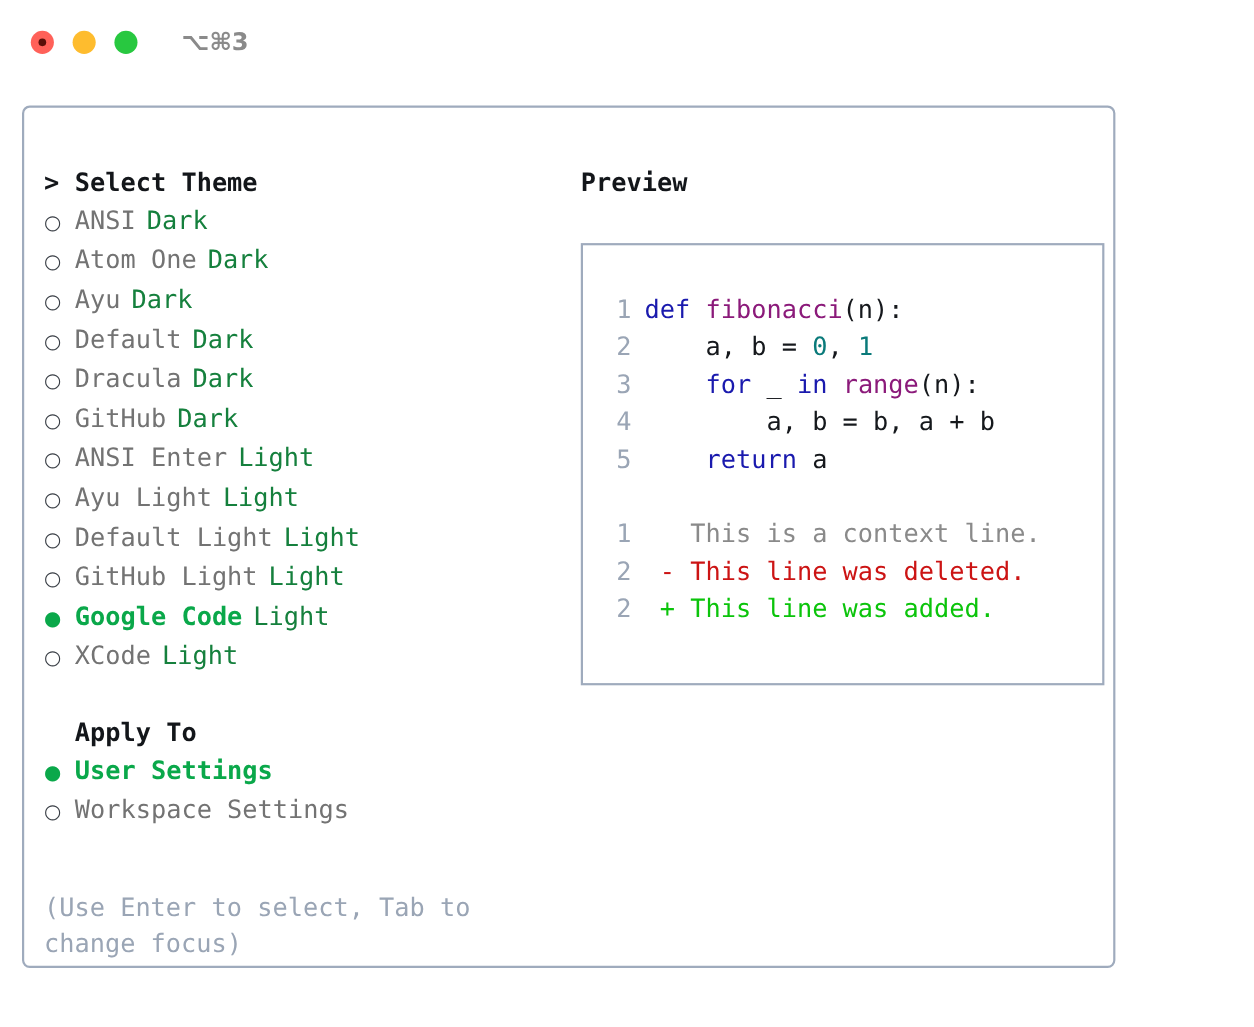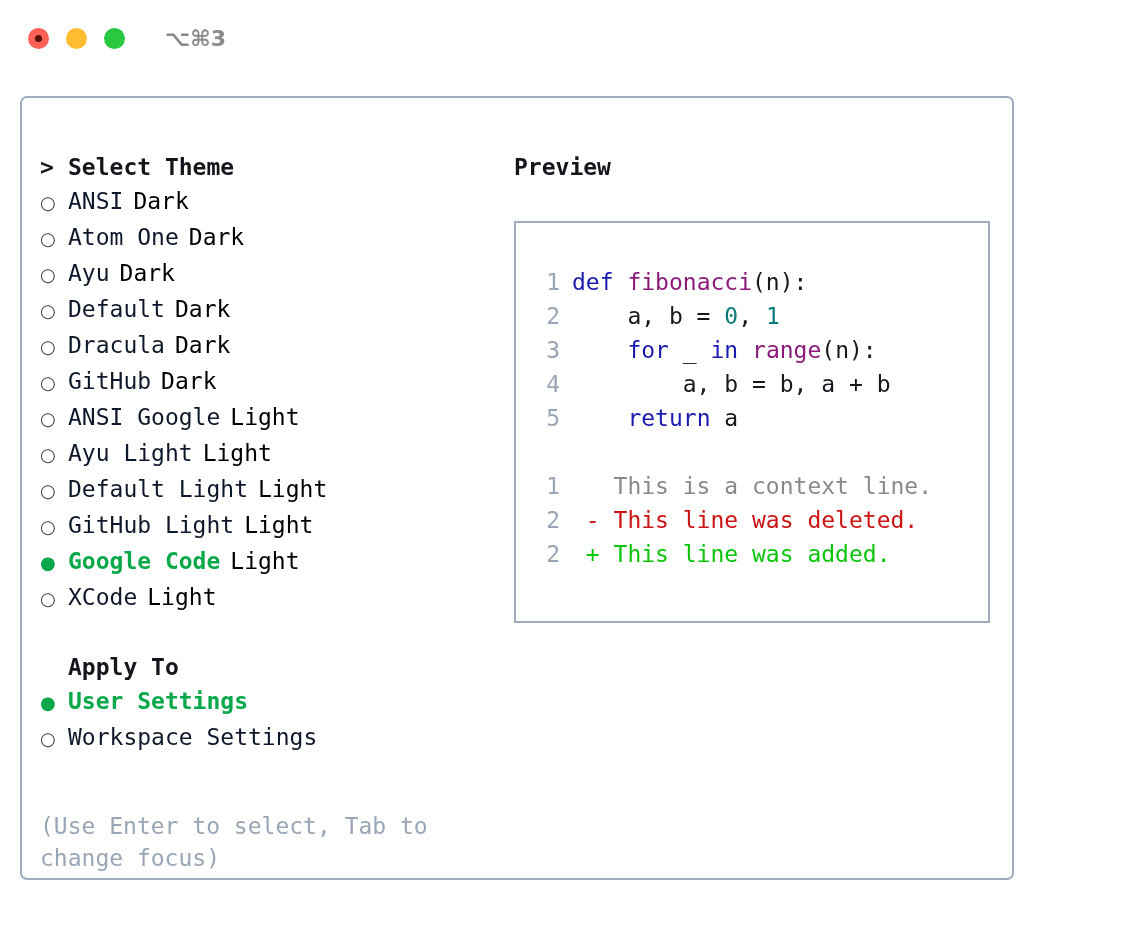--- a/index.html
+++ b/index.html
@@ -122,28 +122,28 @@
     width: 28px;
     flex: 0 0 28px;
     font-size: 18px;
     color: #3a3f46;
     font-family: "DejaVu Sans", "Liberation Sans", sans-serif;
   }
   .opt-bullet.on {
     color: #0aa84a;
   }
   .opt-label {
-    color: #0f172a;
+    color: #737373;
   }
   .opt-row.selected .opt-label {
     color: #0aa84a;
     font-weight: bold;
   }
   .opt-variant {
-    color: #000000;
+    color: #15803d;
     margin-left: 10px;
   }
 
   .spacer-line {
     height: 34px;
   }
 
   #hint-text {
     position: absolute;
     left: 18px;
@@ -151,21 +151,21 @@
     width: 430px;
     font-size: 23px;
     line-height: 32px;
     color: #9aa5b5;
     white-space: pre-wrap;
   }
 
   
   #right-pane {
     position: absolute;
-    left: 492px;
+    left: 506px;
     top: 52px;
     width: 490px;
   }
   #preview-title {
     font-size: 23px;
     font-weight: 700;
     color: #13161a;
     line-height: 34px;
   }
   #preview-box {
@@ -227,21 +227,21 @@
           <span>Select Theme</span>
         </div>
 
         <div id="theme-option-list">
             <div class="opt-row"><span class="opt-bullet">○</span><span class="opt-label">ANSI</span><span class="opt-variant">Dark</span></div>
             <div class="opt-row"><span class="opt-bullet">○</span><span class="opt-label">Atom One</span><span class="opt-variant">Dark</span></div>
             <div class="opt-row"><span class="opt-bullet">○</span><span class="opt-label">Ayu</span><span class="opt-variant">Dark</span></div>
             <div class="opt-row"><span class="opt-bullet">○</span><span class="opt-label">Default</span><span class="opt-variant">Dark</span></div>
             <div class="opt-row"><span class="opt-bullet">○</span><span class="opt-label">Dracula</span><span class="opt-variant">Dark</span></div>
             <div class="opt-row"><span class="opt-bullet">○</span><span class="opt-label">GitHub</span><span class="opt-variant">Dark</span></div>
-            <div class="opt-row"><span class="opt-bullet">○</span><span class="opt-label">ANSI Google</span><span class="opt-variant">Light</span></div>
+            <div class="opt-row"><span class="opt-bullet">○</span><span class="opt-label">ANSI Enter</span><span class="opt-variant">Light</span></div>
             <div class="opt-row"><span class="opt-bullet">○</span><span class="opt-label">Ayu Light</span><span class="opt-variant">Light</span></div>
             <div class="opt-row"><span class="opt-bullet">○</span><span class="opt-label">Default Light</span><span class="opt-variant">Light</span></div>
             <div class="opt-row"><span class="opt-bullet">○</span><span class="opt-label">GitHub Light</span><span class="opt-variant">Light</span></div>
             <div class="opt-row selected"><span class="opt-bullet on">●</span><span class="opt-label">Google Code</span><span class="opt-variant">Light</span></div>
             <div class="opt-row"><span class="opt-bullet">○</span><span class="opt-label">XCode</span><span class="opt-variant">Light</span></div>
           </div>
 
         <div class="spacer-line"></div>
 
         <div class="section-head">

